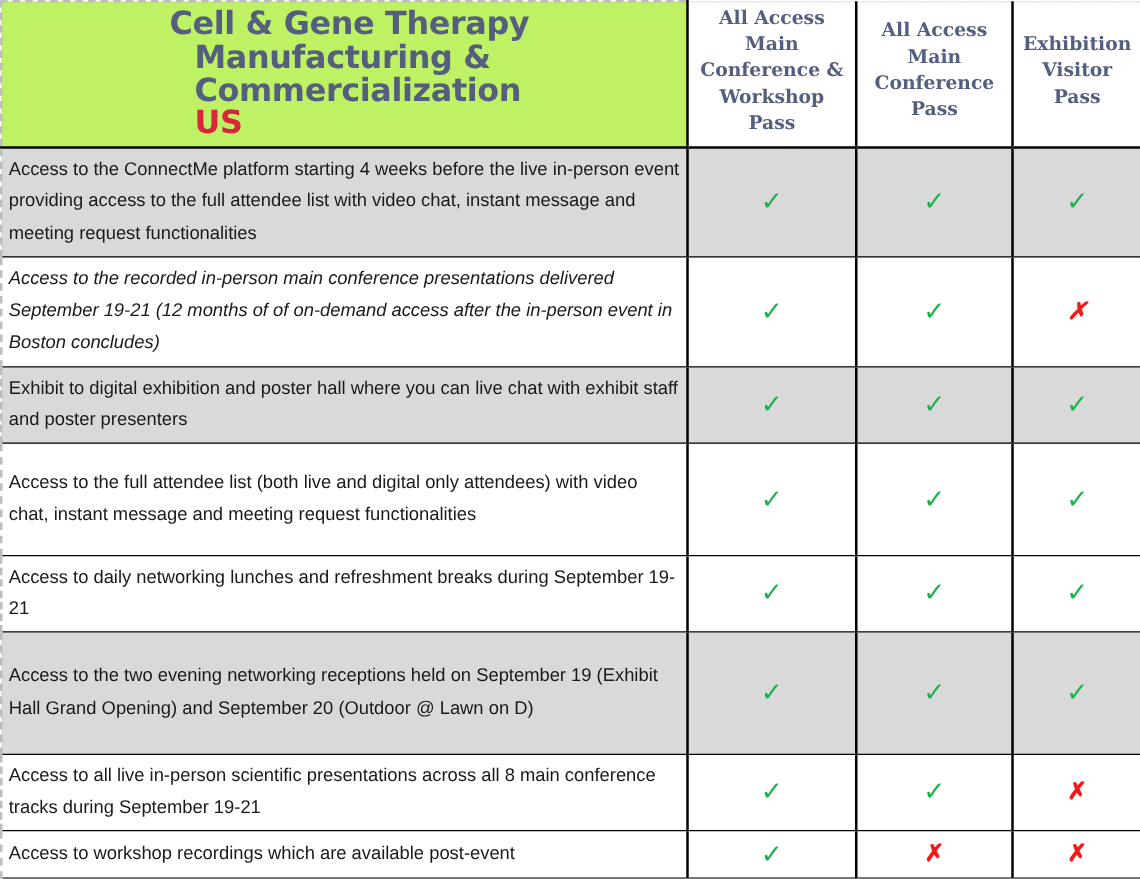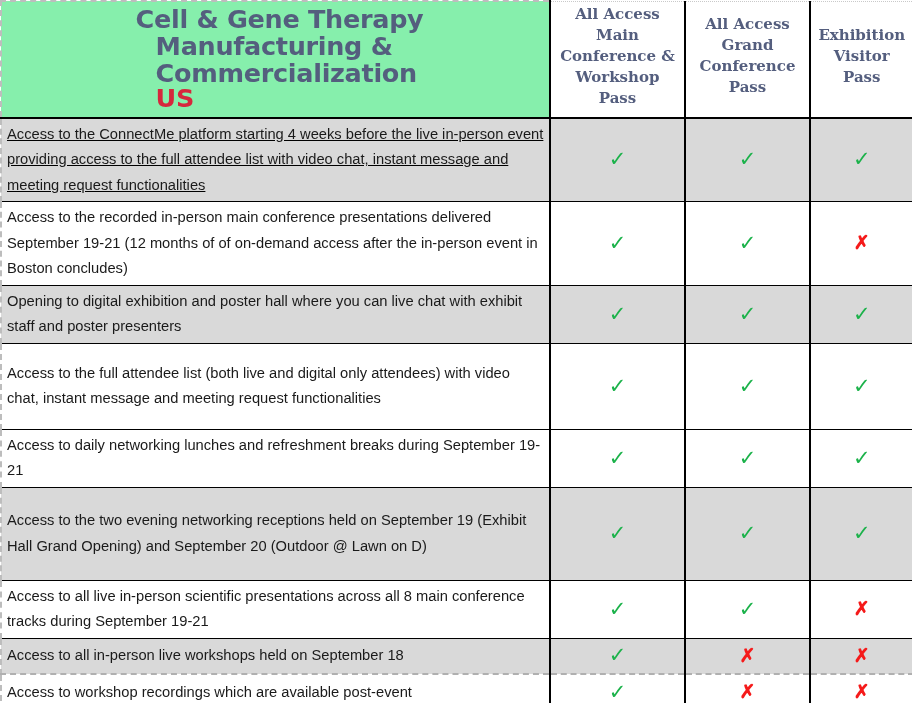--- a/index.html
+++ b/index.html
@@ -31,21 +31,21 @@
 
   col.c-desc  { width: 549px; }
   col.c-p1    { width: 135px; }
   col.c-p2    { width: 125px; }
   col.c-p3    { width: 103px; }
 
   
   tr.header-row { height: 113px; }
 
   td.logo-cell {
-    background: #86efac;
+    background: #bef264;
     border-left: 2px dashed #bdbdbd;
     border-top: 2px dashed #bdbdbd;
     border-right: 2px dashed #bdbdbd;
     border-bottom: 2px solid #000000;
     vertical-align: middle;
     padding: 0 0 0 0;
     text-align: center;
     text-decoration: underline;
   }
 
@@ -158,42 +158,42 @@
             <div class="logo-line l1">Cell &amp; Gene Therapy</div>
             <div class="logo-line l2">Manufacturing &amp;</div>
             <div class="logo-line l3">Commercialization</div>
             <div class="logo-line l4">US</div>
           </div>
         </td>
         <td class="head-cell">
           <div class="head-text">All Access Main Conference &amp; Workshop Pass</div>
         </td>
         <td class="head-cell">
-          <div class="head-text">All Access Grand Conference Pass</div>
+          <div class="head-text">All Access Main Conference Pass</div>
         </td>
         <td class="head-cell last">
           <div class="head-text">Exhibition Visitor Pass</div>
         </td>
       </tr>
     </thead>
     <tbody id="tbody">
-        <tr class="shaded" style="height: 72px; text-decoration: underline;">
+        <tr class="shaded" style="height: 72px;">
           <td class="desc-cell">Access to the ConnectMe platform starting 4 weeks before the live in-person event providing access to the full attendee list with video chat, instant message and meeting request functionalities</td>
           <td class="mark-cell"><span class="mark yes">✓</span></td>
           <td class="mark-cell"><span class="mark yes">✓</span></td>
           <td class="mark-cell last"><span class="mark yes">✓</span></td>
         </tr>
-        <tr class="plain" style="height: 75px;">
+        <tr class="plain" style="height: 75px; font-style: italic;">
           <td class="desc-cell">Access to the recorded in-person main conference presentations delivered September 19-21 (12 months of of on-demand access after the in-person event in Boston concludes)</td>
           <td class="mark-cell"><span class="mark yes">✓</span></td>
           <td class="mark-cell"><span class="mark yes">✓</span></td>
           <td class="mark-cell last"><span class="mark no">✗</span></td>
         </tr>
         <tr class="shaded" style="height: 47px;">
-          <td class="desc-cell">Opening to digital exhibition and poster hall where you can live chat with exhibit staff and poster presenters</td>
+          <td class="desc-cell">Exhibit to digital exhibition and poster hall where you can live chat with exhibit staff and poster presenters</td>
           <td class="mark-cell"><span class="mark yes">✓</span></td>
           <td class="mark-cell"><span class="mark yes">✓</span></td>
           <td class="mark-cell last"><span class="mark yes">✓</span></td>
         </tr>
         <tr class="plain" style="height: 86px;">
           <td class="desc-cell pad-top-extra">Access to the full attendee list (both live and digital only attendees) with video chat, instant message and meeting request functionalities</td>
           <td class="mark-cell"><span class="mark yes">✓</span></td>
           <td class="mark-cell"><span class="mark yes">✓</span></td>
           <td class="mark-cell last"><span class="mark yes">✓</span></td>
         </tr>
@@ -206,26 +206,20 @@
         <tr class="shaded" style="height: 93px;">
           <td class="desc-cell">Access to the two evening networking receptions held on September 19 (Exhibit Hall Grand Opening) and September 20 (Outdoor @ Lawn on D)</td>
           <td class="mark-cell"><span class="mark yes">✓</span></td>
           <td class="mark-cell"><span class="mark yes">✓</span></td>
           <td class="mark-cell last"><span class="mark yes">✓</span></td>
         </tr>
         <tr class="plain" style="height: 49px; padding-left: 33px;">
           <td class="desc-cell">Access to all live in-person scientific presentations across all 8 main conference tracks during September 19-21</td>
           <td class="mark-cell"><span class="mark yes">✓</span></td>
           <td class="mark-cell"><span class="mark yes">✓</span></td>
-          <td class="mark-cell last"><span class="mark no">✗</span></td>
-        </tr>
-        <tr class="shaded dash-bottom" style="height: 36px;">
-          <td class="desc-cell">Access to all in-person live workshops held on September 18</td>
-          <td class="mark-cell"><span class="mark yes">✓</span></td>
-          <td class="mark-cell"><span class="mark no">✗</span></td>
           <td class="mark-cell last"><span class="mark no">✗</span></td>
         </tr>
         <tr class="plain dash-top" style="height: 36px;">
           <td class="desc-cell">Access to workshop recordings which are available post-event</td>
           <td class="mark-cell"><span class="mark yes">✓</span></td>
           <td class="mark-cell"><span class="mark no">✗</span></td>
           <td class="mark-cell last"><span class="mark no">✗</span></td>
         </tr>
       </tbody>
   </table>

